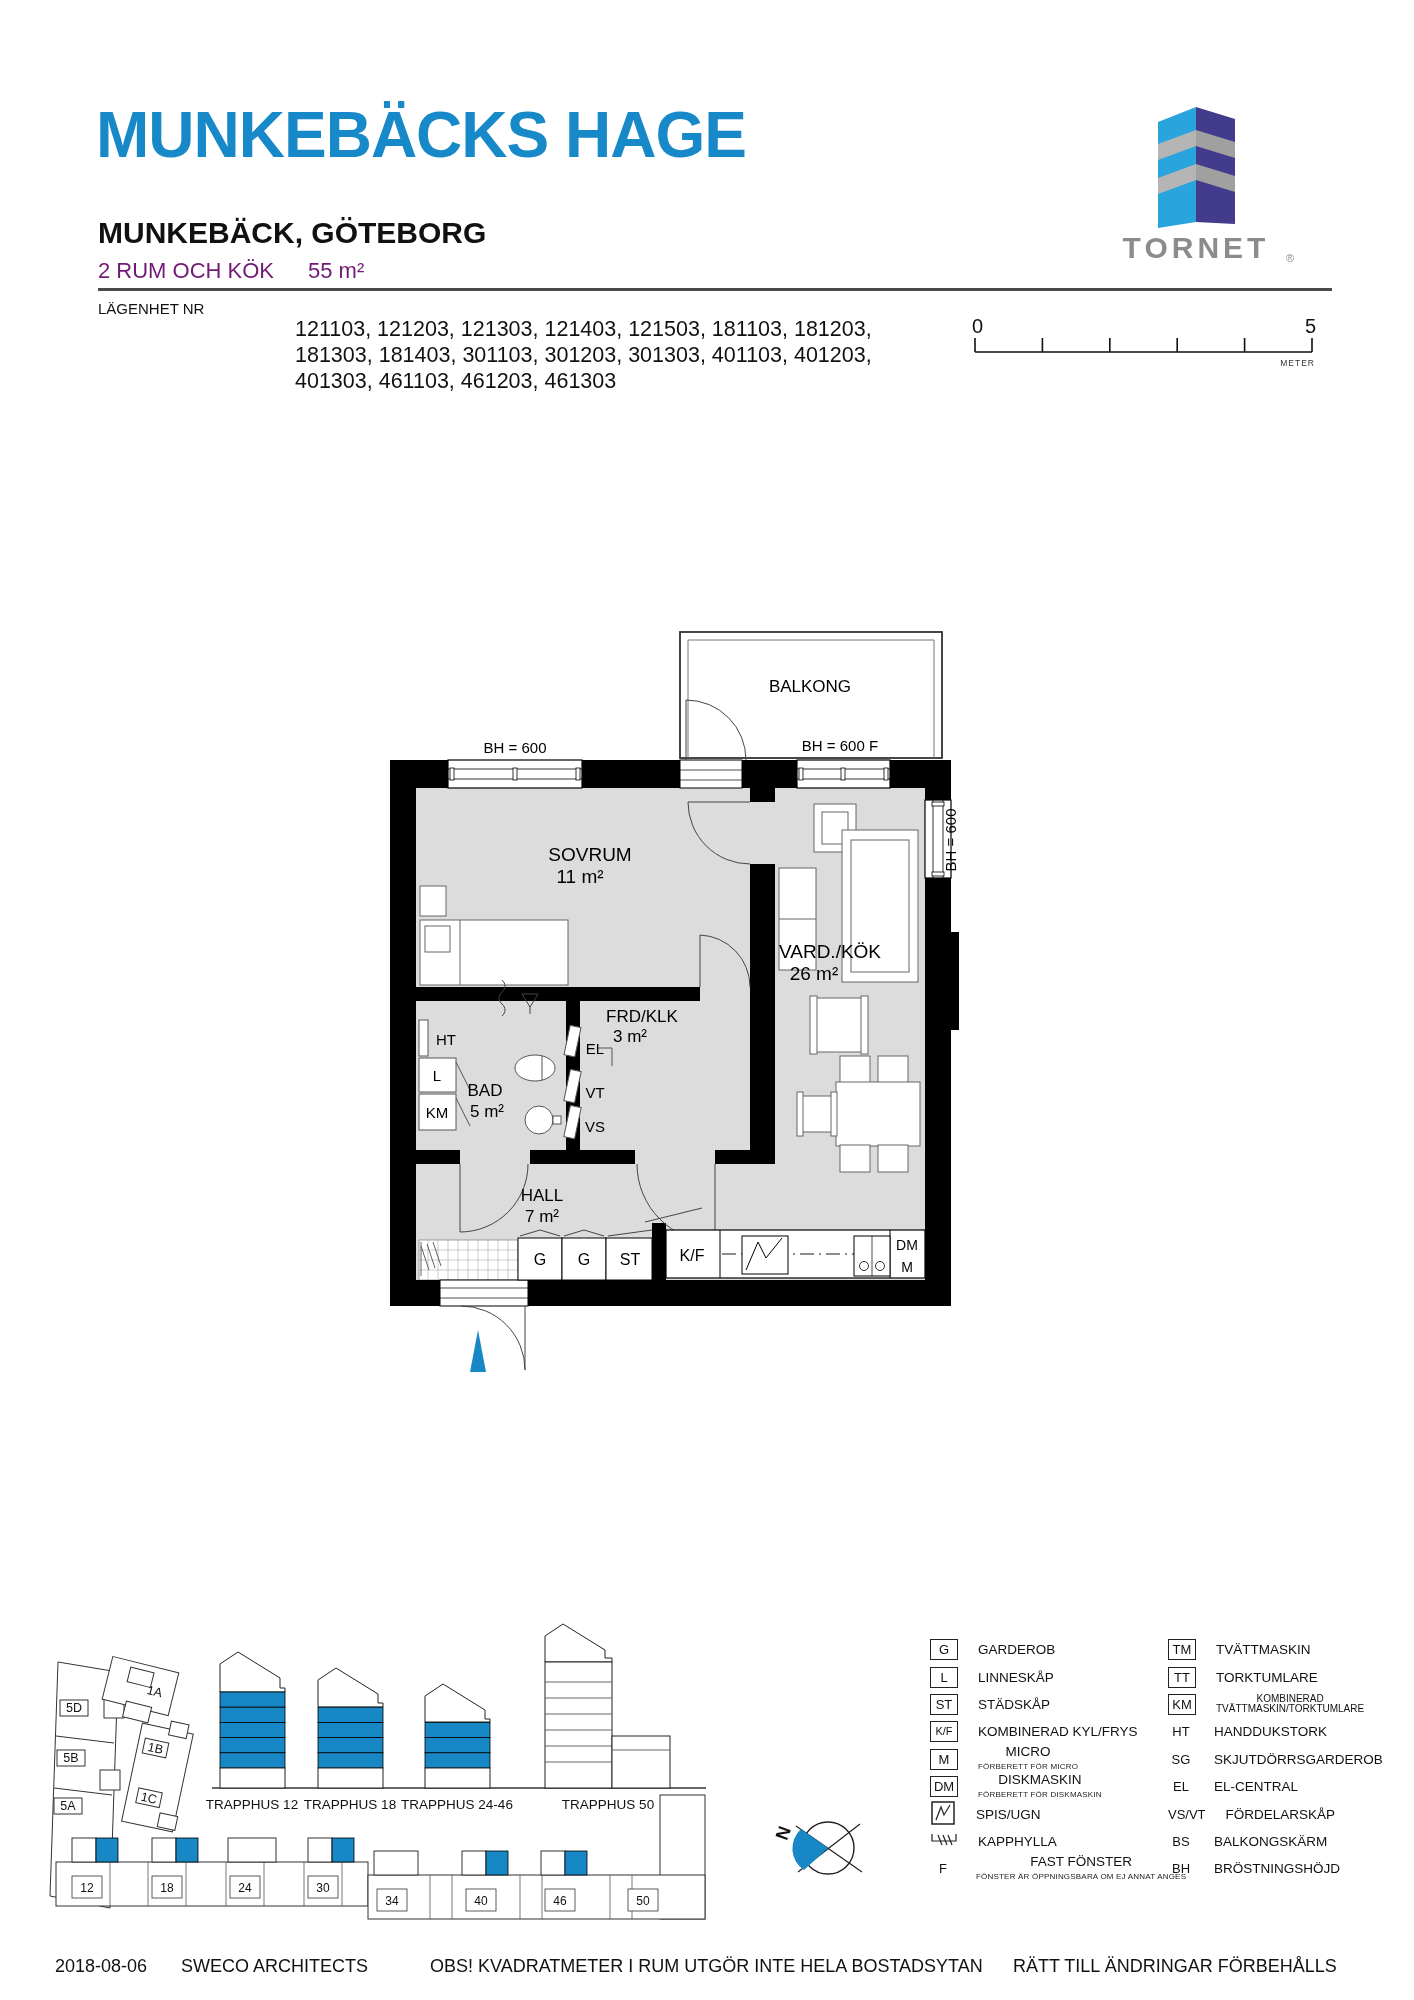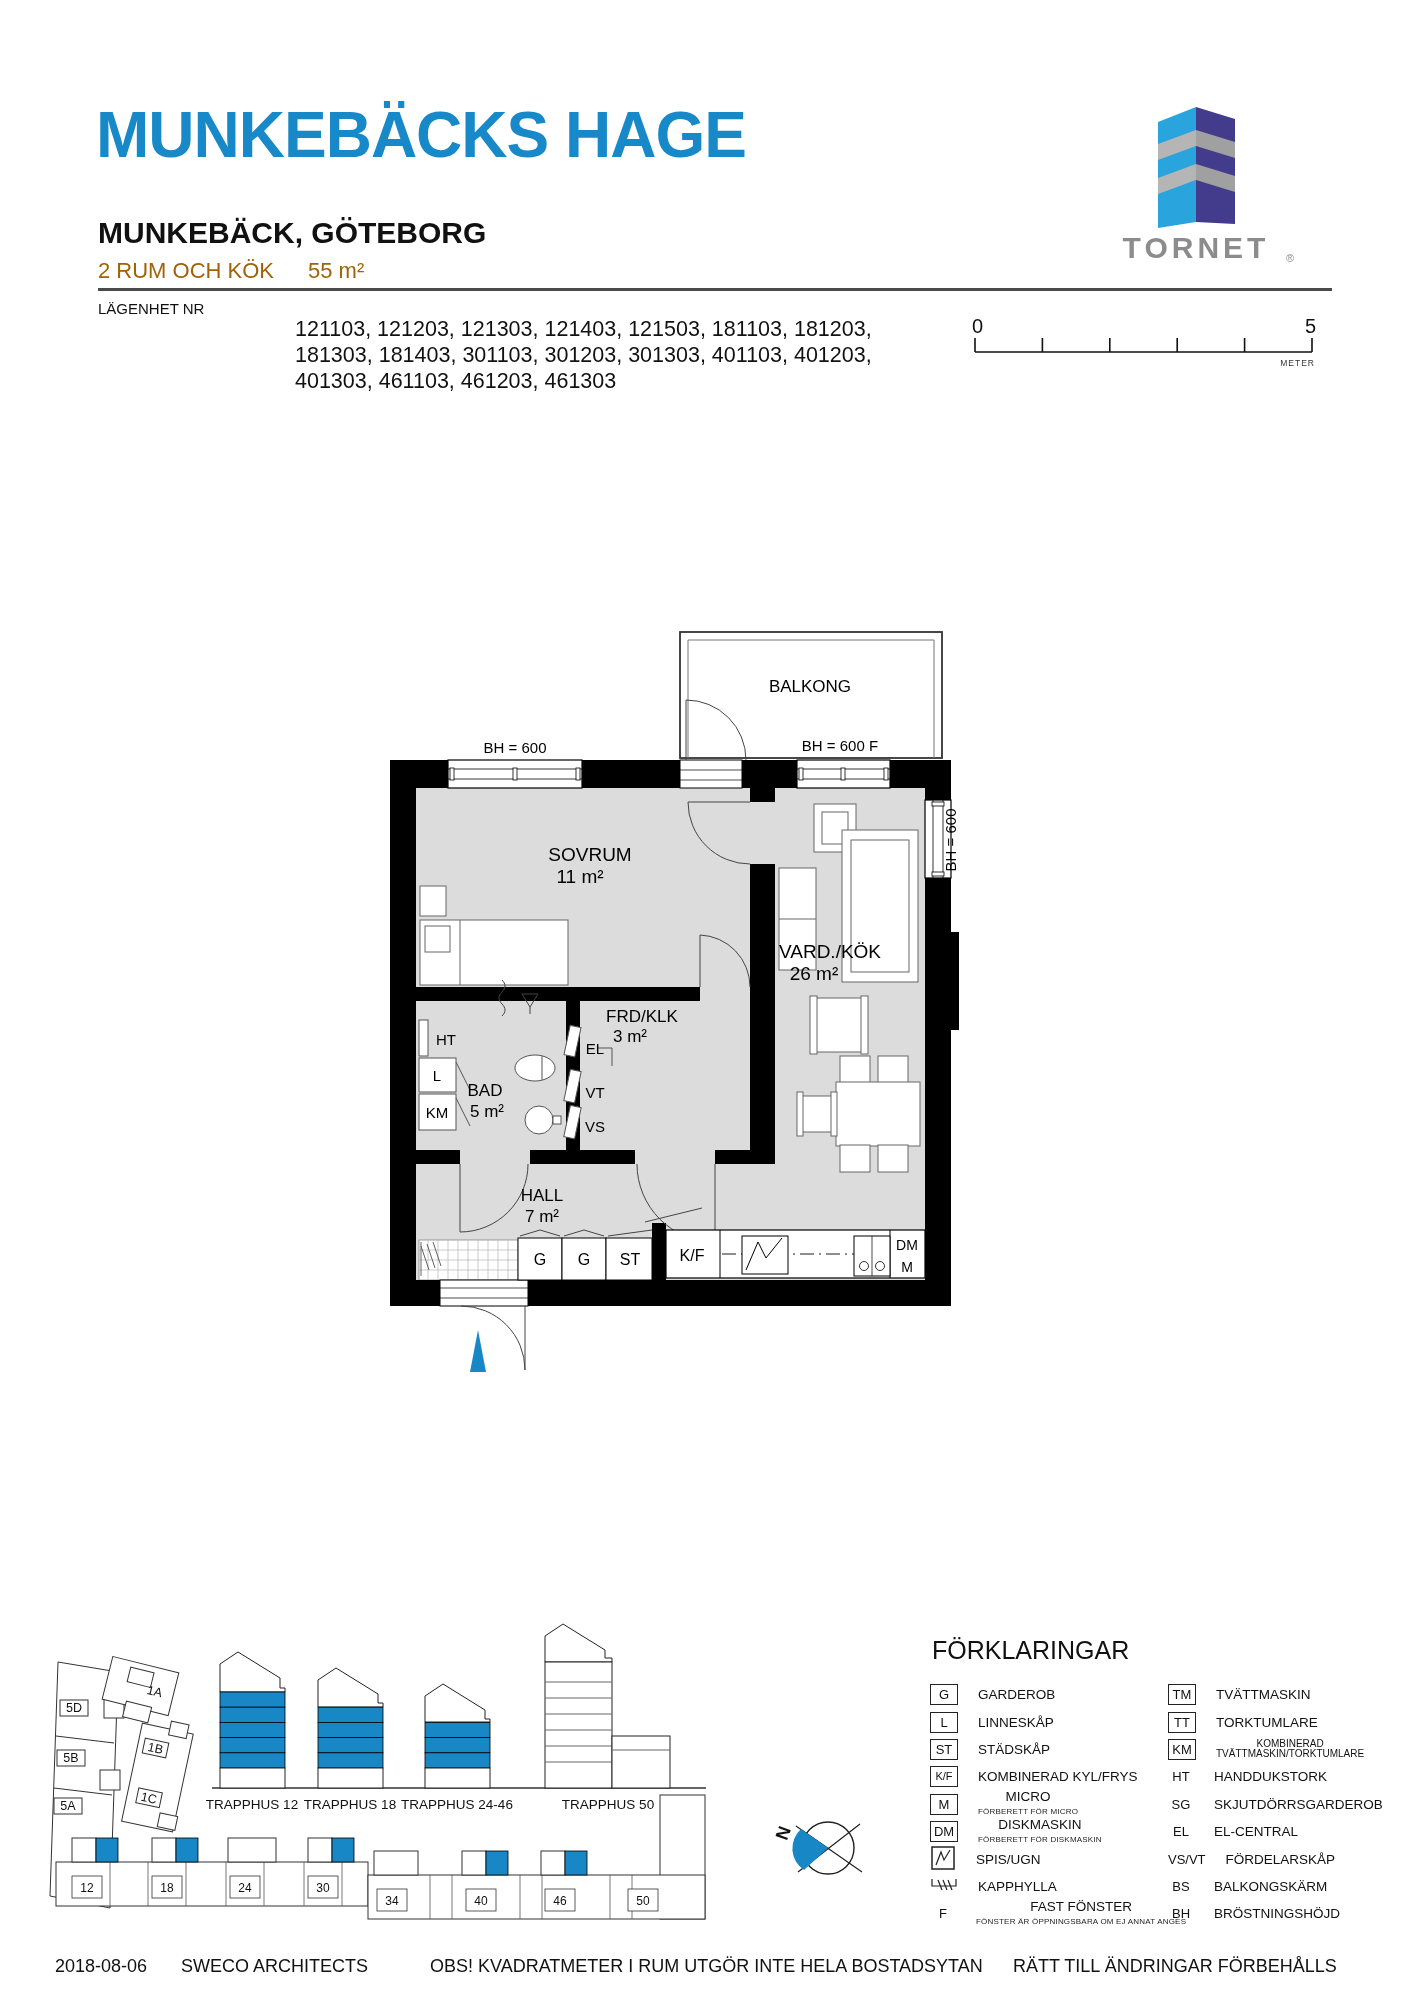--- a/index.html
+++ b/index.html
@@ -1,21 +1,21 @@
 <!DOCTYPE html>
 <html><head>
 <meta charset="utf-8">
 <style>
   html,body{margin:0;padding:0;background:#fff;}
   .page{position:relative;width:1414px;height:2000px;background:#fff;overflow:hidden;
         font-family:"Liberation Sans", sans-serif;color:#000;}
   .abs{position:absolute;}
   .title{left:96px;top:100px;font-size:64px;font-weight:bold;color:#1789C8;letter-spacing:-1px;line-height:1.1;}
   .subtitle{left:98px;top:216px;font-size:30px;font-weight:bold;color:#111;}
-  .typeline{left:98px;top:258px;font-size:22px;color:#a16207;text-align:center;}
+  .typeline{left:98px;top:258px;font-size:22px;color:#701a75;text-align:center;}
   .typeline .gap{display:inline-block;width:34px;}
   .divider{left:98px;top:288px;width:1234px;height:3px;background:#4a4a4a;}
   .aptlabel{left:98px;top:300px;font-size:15px;color:#111;}
   .aptnums{left:295px;top:316px;font-size:21.5px;line-height:26px;color:#111;}
   .footer-item{top:1956px;font-size:18px;color:#111;white-space:nowrap;}
   
   .legend{left:930px;top:1636px;width:470px;}
   .lg-title{font-size:25px;color:#111;margin:0 0 16px 2px;font-weight:normal;}
   .lg-cols{display:flex;}
   .lg-col1{width:238px;}
@@ -358,21 +358,20 @@
 
     <g>
       <circle cx="828" cy="248" r="26" fill="#fff" stroke="#222" stroke-width="1.4"></circle>
       <path d="M796,226 L862,272 M798,272 L860,224" stroke="#222" stroke-width="1.2" fill="none"></path>
       <path d="M828,248 L801,229 A26,26 0 0 0 804,270 Z" fill="#1787C5"></path>
       <text x="783" y="244" font-size="18" font-weight="bold" fill="#111" transform="rotate(-70 783 240)">N</text>
     </g>
   </svg>
 
   <div class="abs legend">
-    <h2 class="lg-title">FÖRKLARINGAR</h2>
     <div class="lg-cols">
       <div class="lg-col1">
         <div class="lg-row">
           <span class="lg-sym boxed">G</span>
           <span class="lg-txt">GARDEROB</span>
         </div>
         <div class="lg-row">
           <span class="lg-sym boxed">L</span>
           <span class="lg-txt">LINNESKÅP</span>
         </div>

